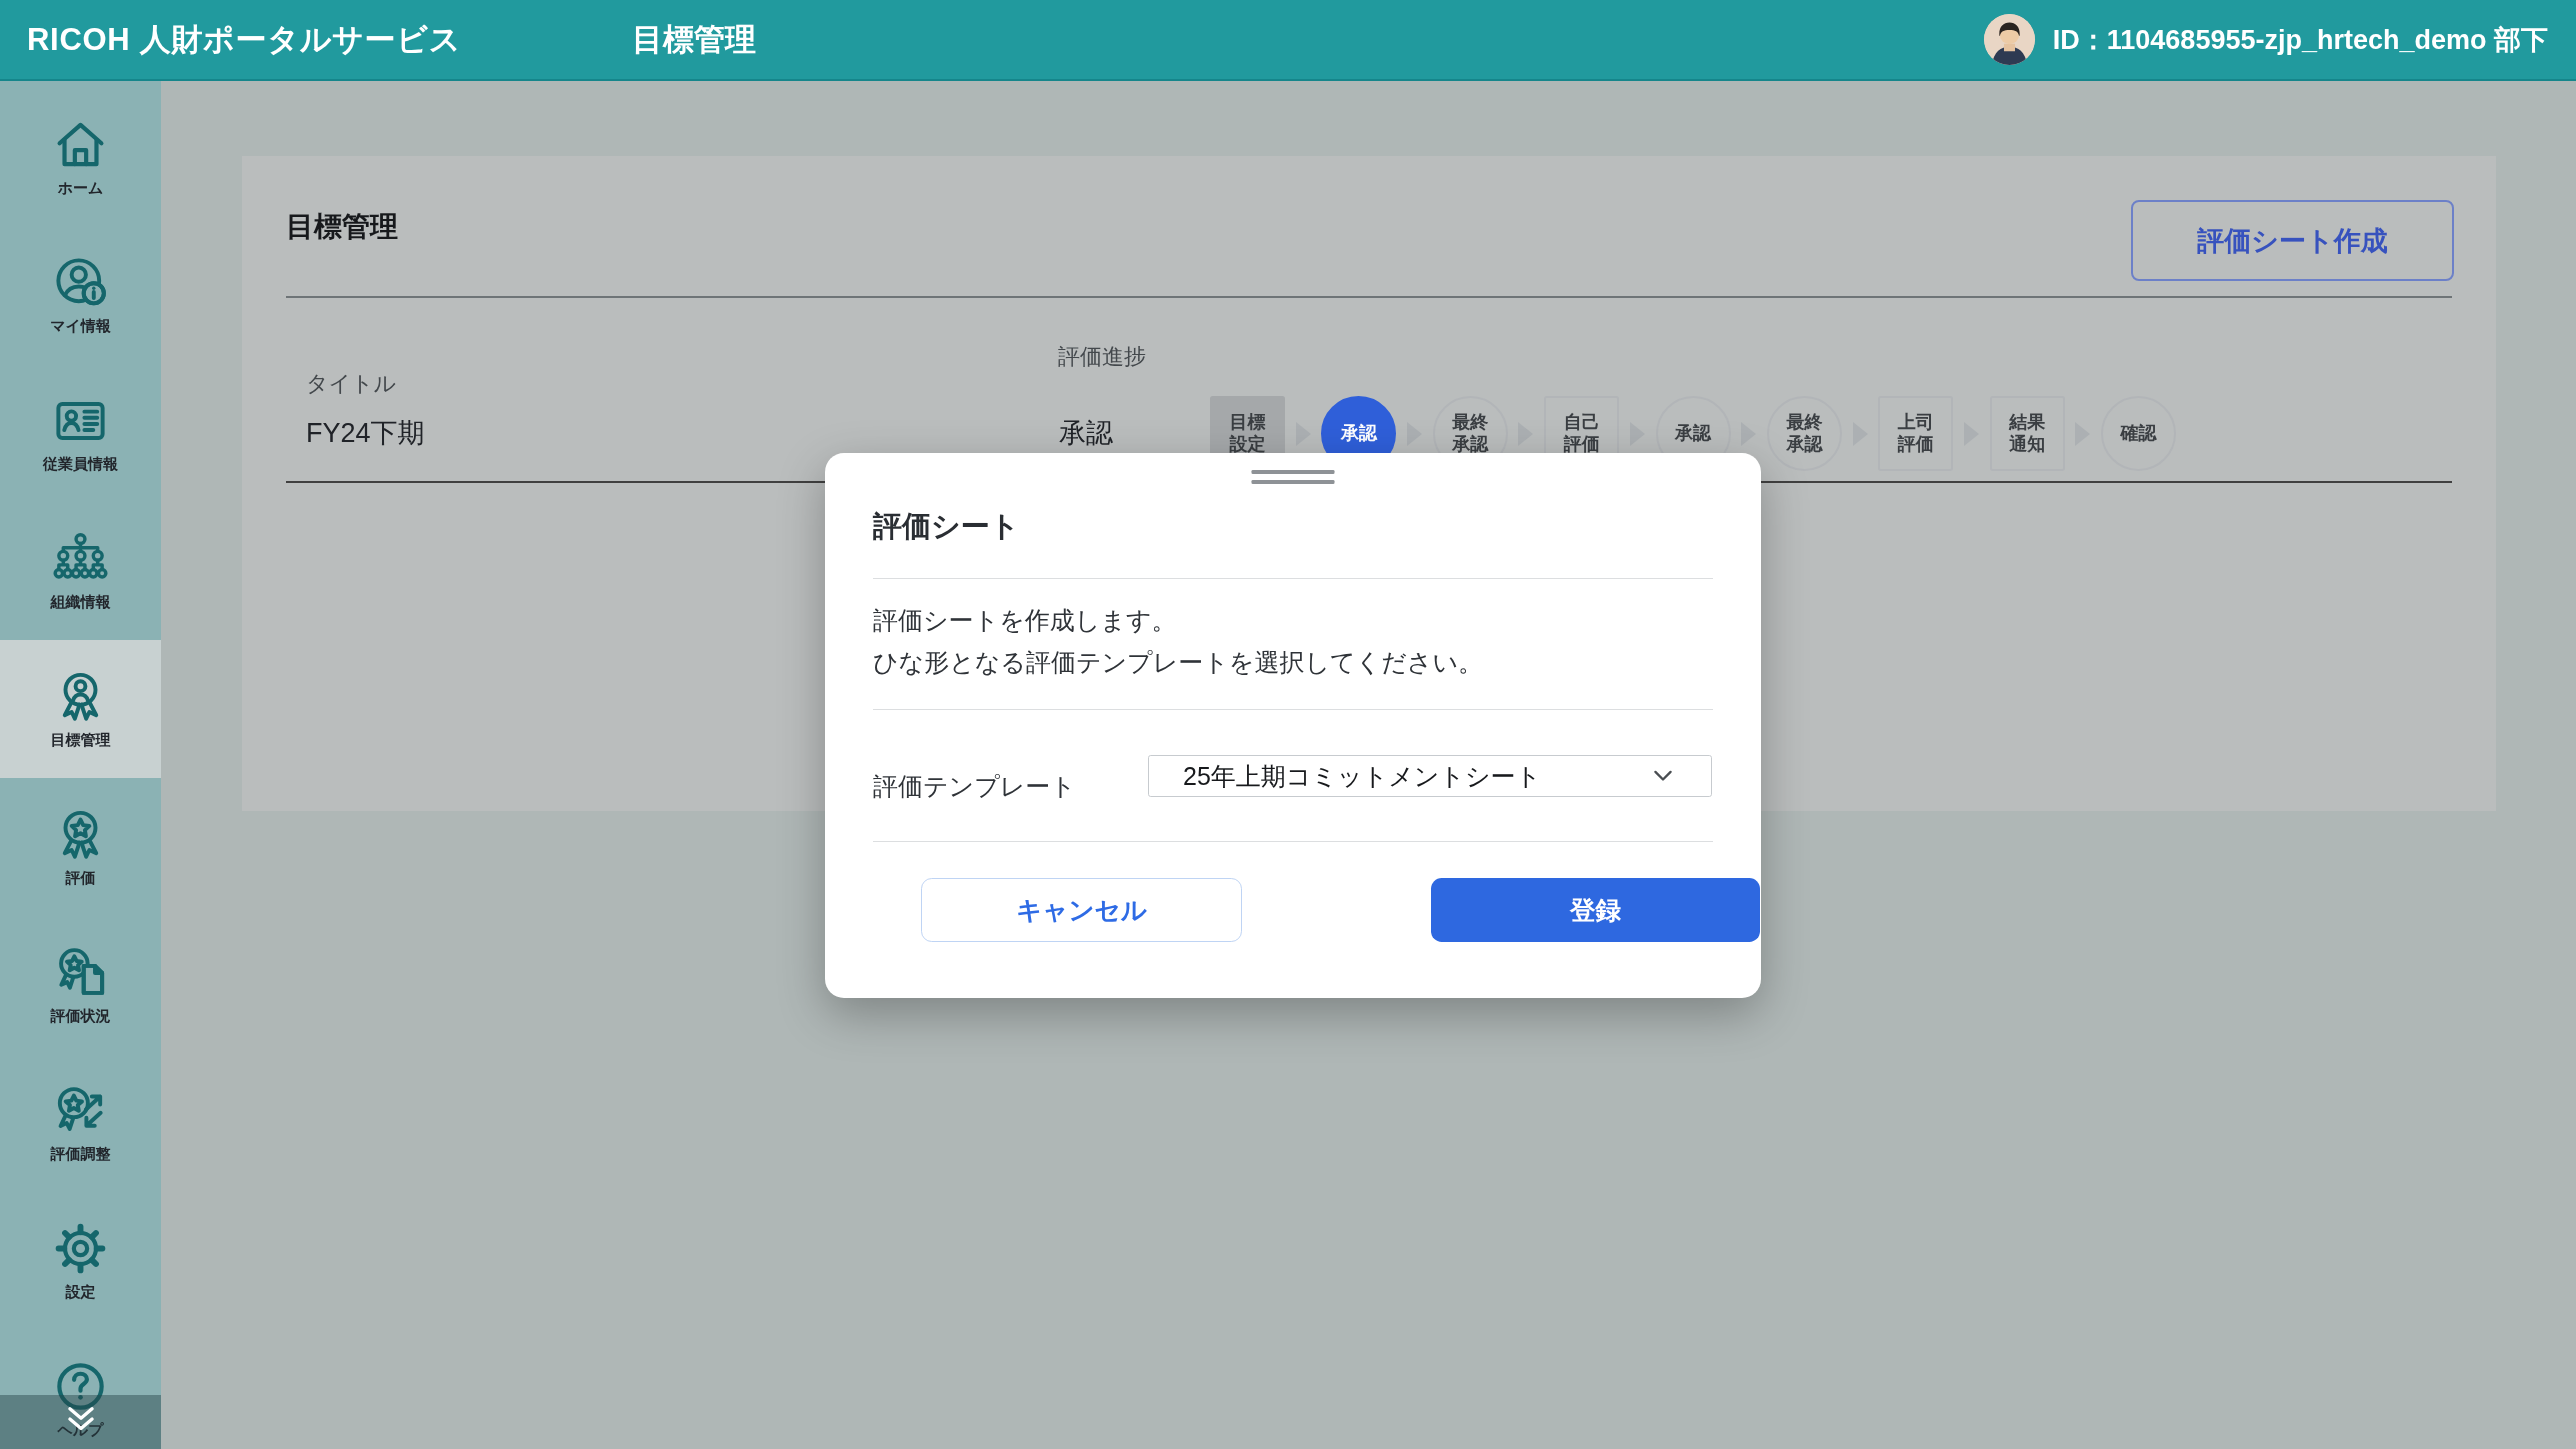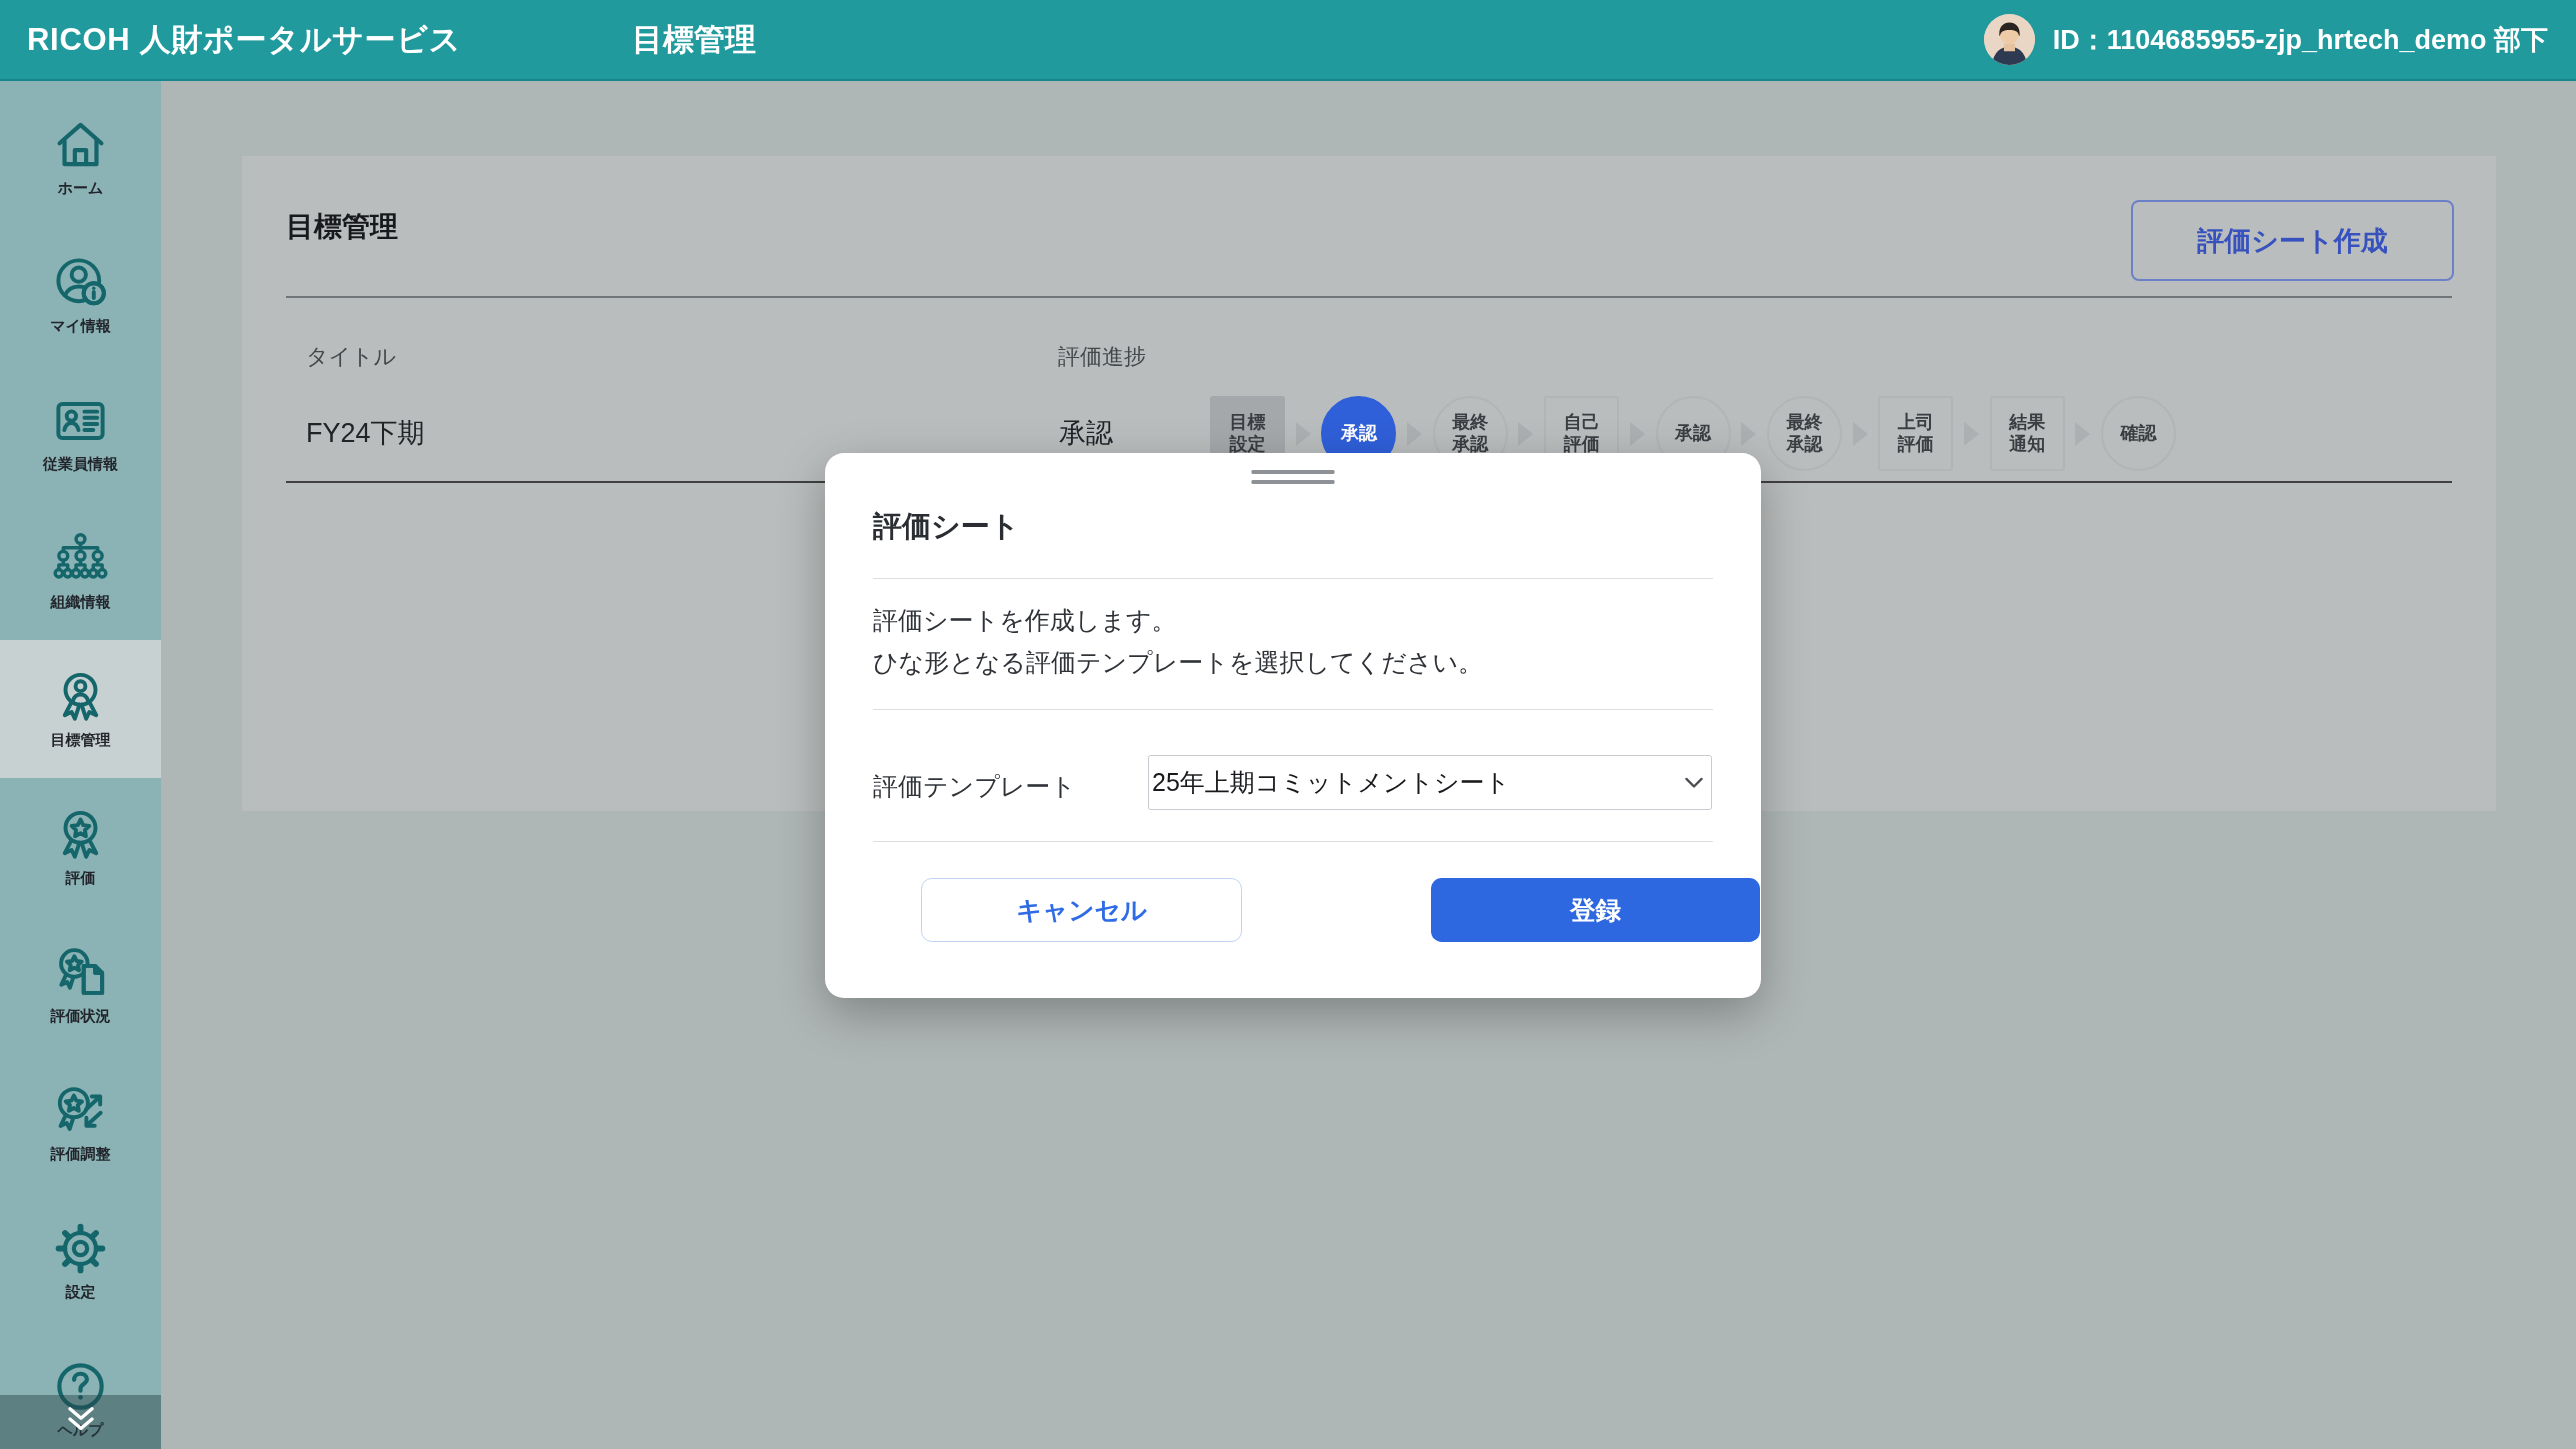--- a/index.html
+++ b/index.html
@@ -48,21 +48,21 @@
   .panel-title { position:absolute; left:44px; top:52px; font-size:28px; font-weight:700; color:#17191C; }
   .create-btn {
     position:absolute; right:42px; top:44px; width:323px; height:81px;
     border:2px solid #6C80C8; border-radius:8px; background:transparent;
     color:#3752BE; font-size:27px; font-weight:700; cursor:pointer;
     display:flex; align-items:center; justify-content:center;
     font-family:inherit;
   }
   .table-divider { position:absolute; left:44px; right:44px; top:140px; height:2px; background:#6E7477; }
   .th { position:absolute; top:186px; font-size:22px; color:#43484C; }
-  .th-title { left:64px; }
+  .th-title { left:64px;margin-top:27px; }
   .th-progress { left:816px; }
   .trow { position:absolute; left:44px; right:44px; top:228px; height:99px; border-bottom:2px solid #404040; cursor:pointer; }
   .cell-title { position:absolute; left:20px; top:50%; transform:translateY(-50%); font-size:27px; color:#202328; }
   .cell-status { position:absolute; left:773px; top:50%; transform:translateY(-50%); font-size:27px; color:#202328; }
   .steps { position:absolute; left:924px; top:0; height:99px; display:flex; align-items:center; }
   .chip {
     width:75px; height:75px; border:2px solid #B2B5B8; flex:0 0 auto;
     display:flex; align-items:center; justify-content:center; text-align:center;
     font-size:18px; font-weight:700; color:#3A3E42; line-height:1.22;
     white-space:pre-line; background:transparent;
@@ -83,23 +83,23 @@
     box-shadow:0 16px 47px rgba(0,0,0,0.28);
   }
   .drag-handle { position:absolute; left:50%; top:17.4px; transform:translateX(-50%); width:83px; }
   .drag-handle span { display:block; height:3.4px; background:#8E9296; margin-bottom:6.7px; border-radius:1.3px; }
   .modal-title { position:absolute; left:48px; top:54px; font-size:29px; font-weight:700; color:#2A2E33; }
   .m-div { position:absolute; left:48px; right:48px; height:1.3px; background:#DCDEE0; }
   .m-div1 { top:125px; } .m-div2 { top:256px; } .m-div3 { top:388px; }
   .modal-desc { position:absolute; left:48px; top:146px; font-size:25px; color:#2F3338; line-height:42px; }
   .form-label { position:absolute; left:48px; top:317px; font-size:25px; color:#2F3338; }
   .tpl-select {
-    position:absolute; left:323px; top:302px; width:564px; height:55px;
+    position:absolute; left:323px; top:302px; width:564px; height:42px;
     border:1.3px solid #C7CBCF; border-radius:2.7px; background:#fff; cursor:pointer;
-    display:flex; align-items:center; padding:0 3px; font-size:25px; color:#17191C;
+    display:flex; align-items:center; padding:0 34px; font-size:25px; color:#17191C;
   }
   .tpl-select .chev { margin-left:auto; width:28px; height:28px; color:#4A4E52; }
   .tpl-select .chev svg { width:100%; height:100%; display:block; }
   .modal-btn {
     position:absolute; top:425px; height:64px; border-radius:10.7px;
     font-size:25.5px; font-weight:700; cursor:pointer; font-family:inherit;
     display:flex; align-items:center; justify-content:center;margin-left:48px;
   }
   .cancel-btn { left:48px; width:321px; background:#FFFFFF; border:1.3px solid #BFD4F4; color:#2E6BE5; }
   .submit-btn { left:558px; width:329px; background:#2E68E0; border:none; color:#FFFFFF; }

